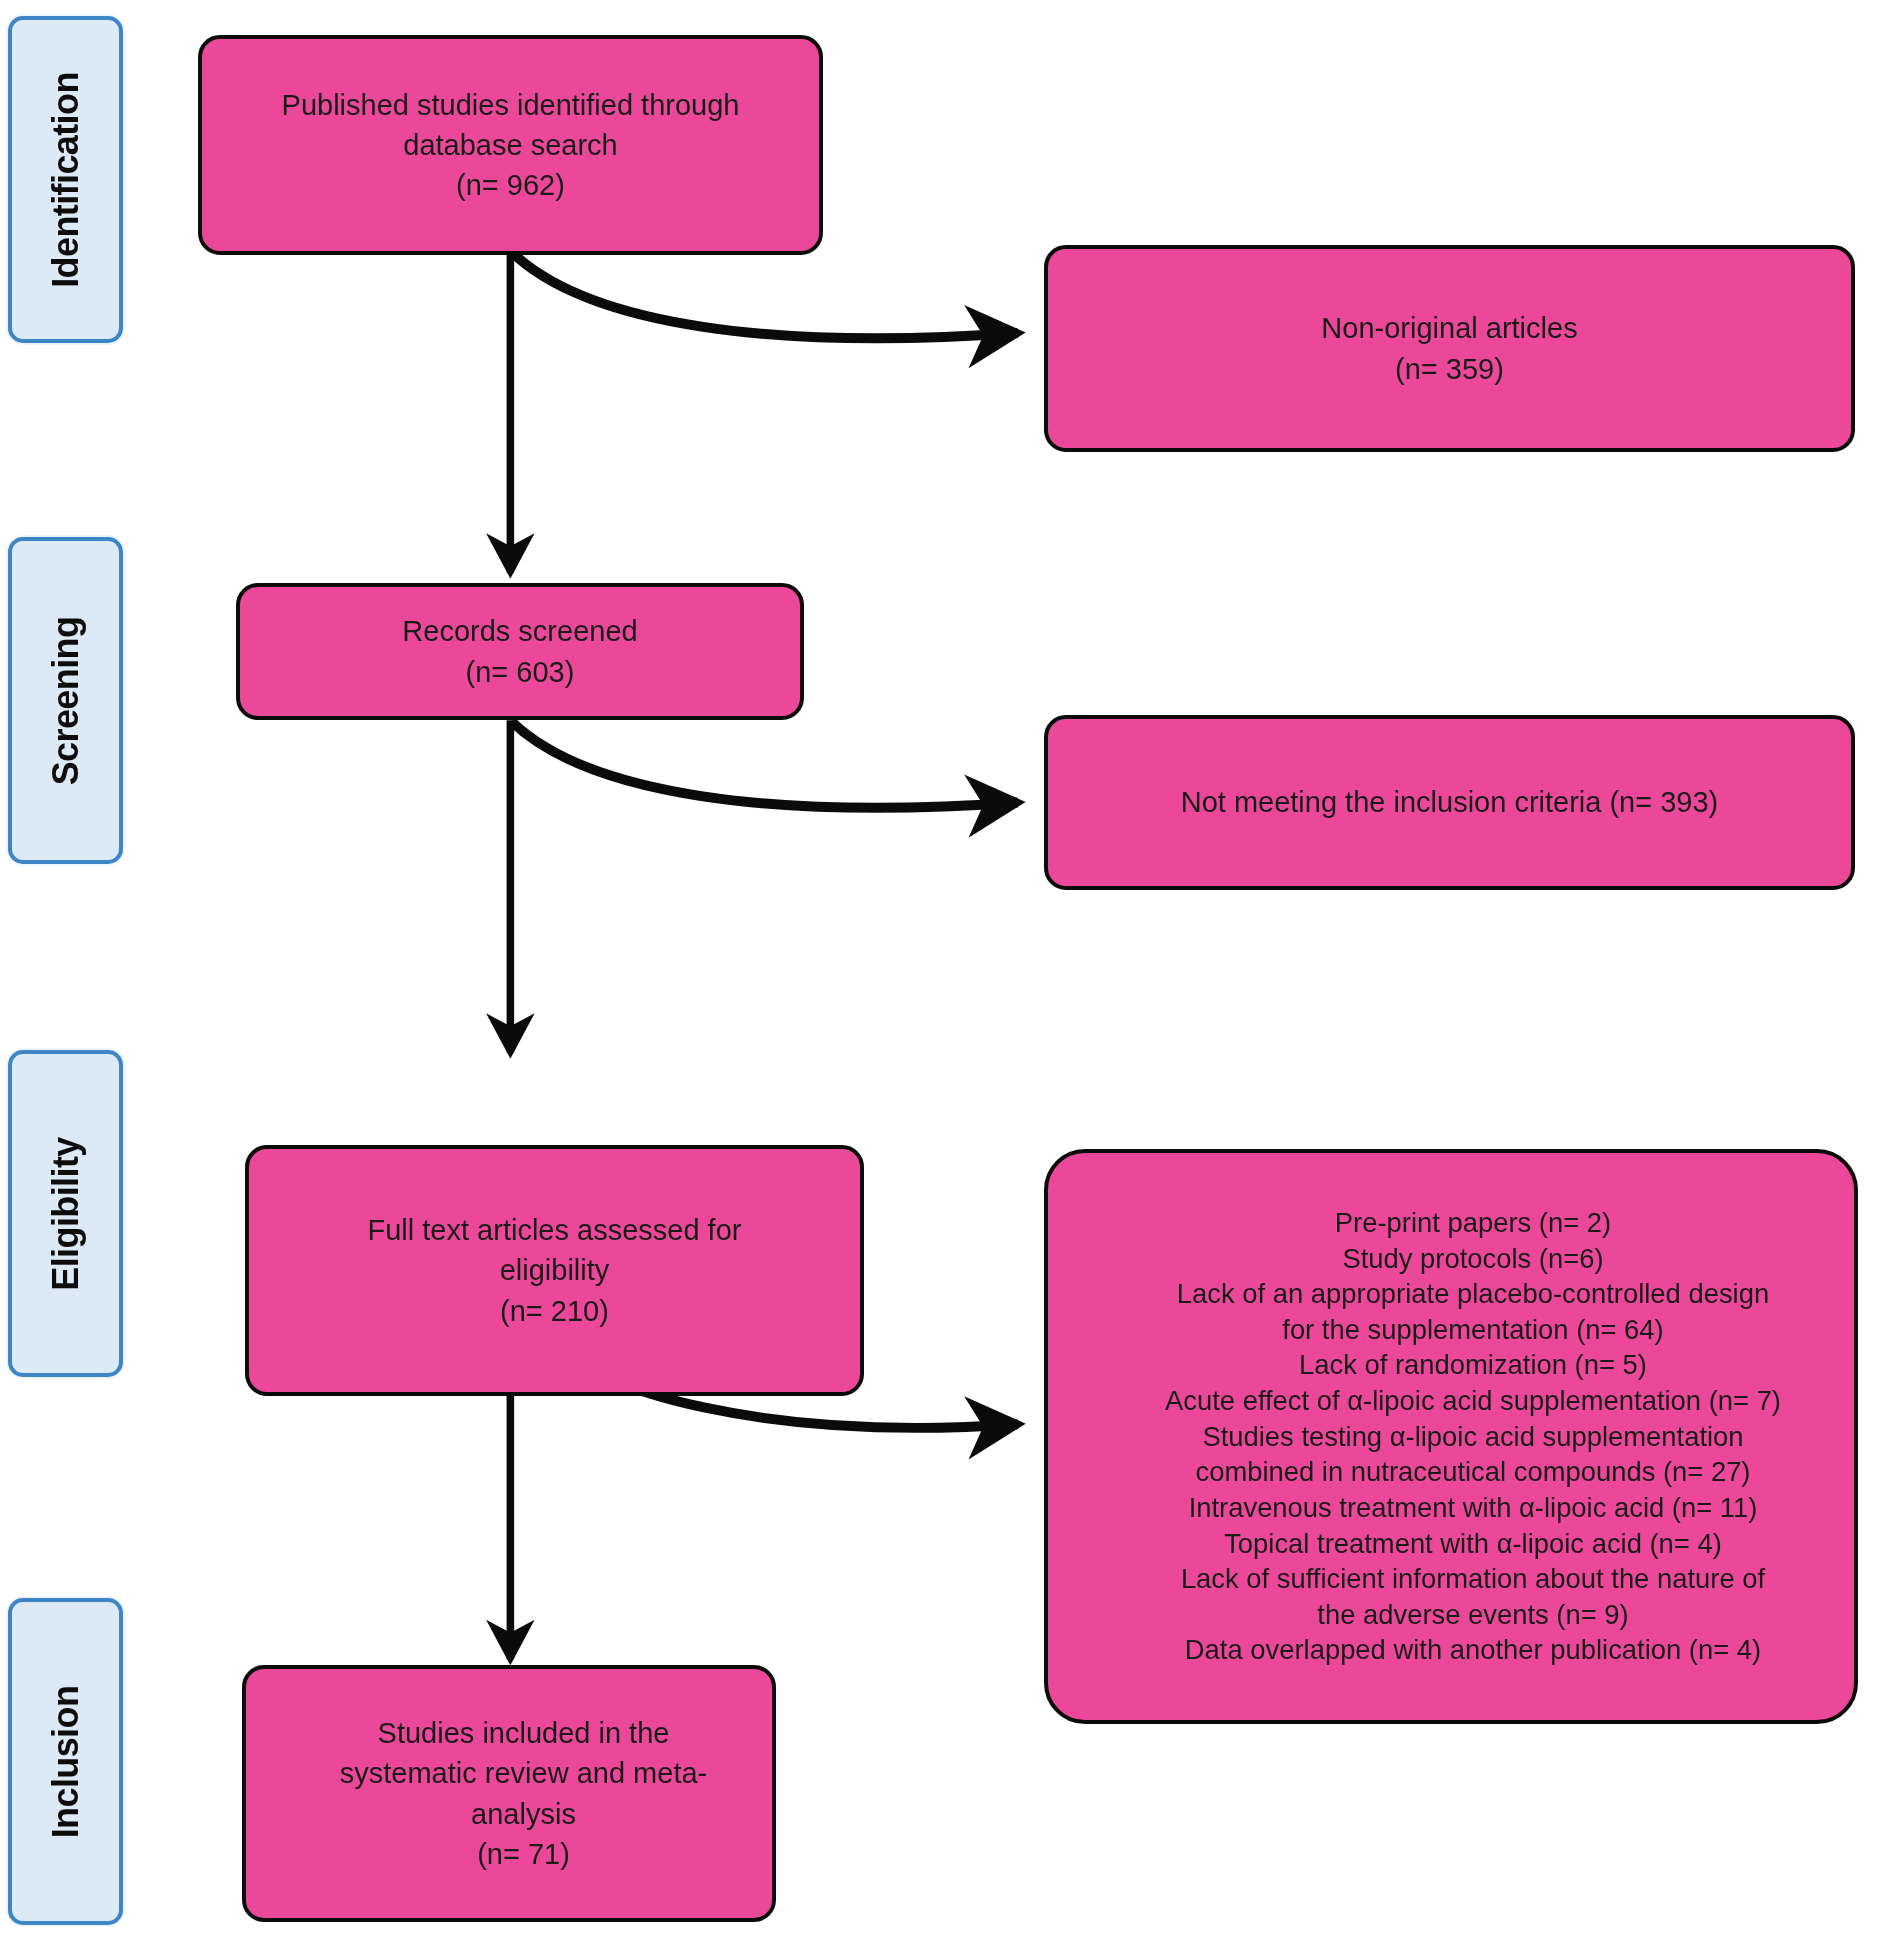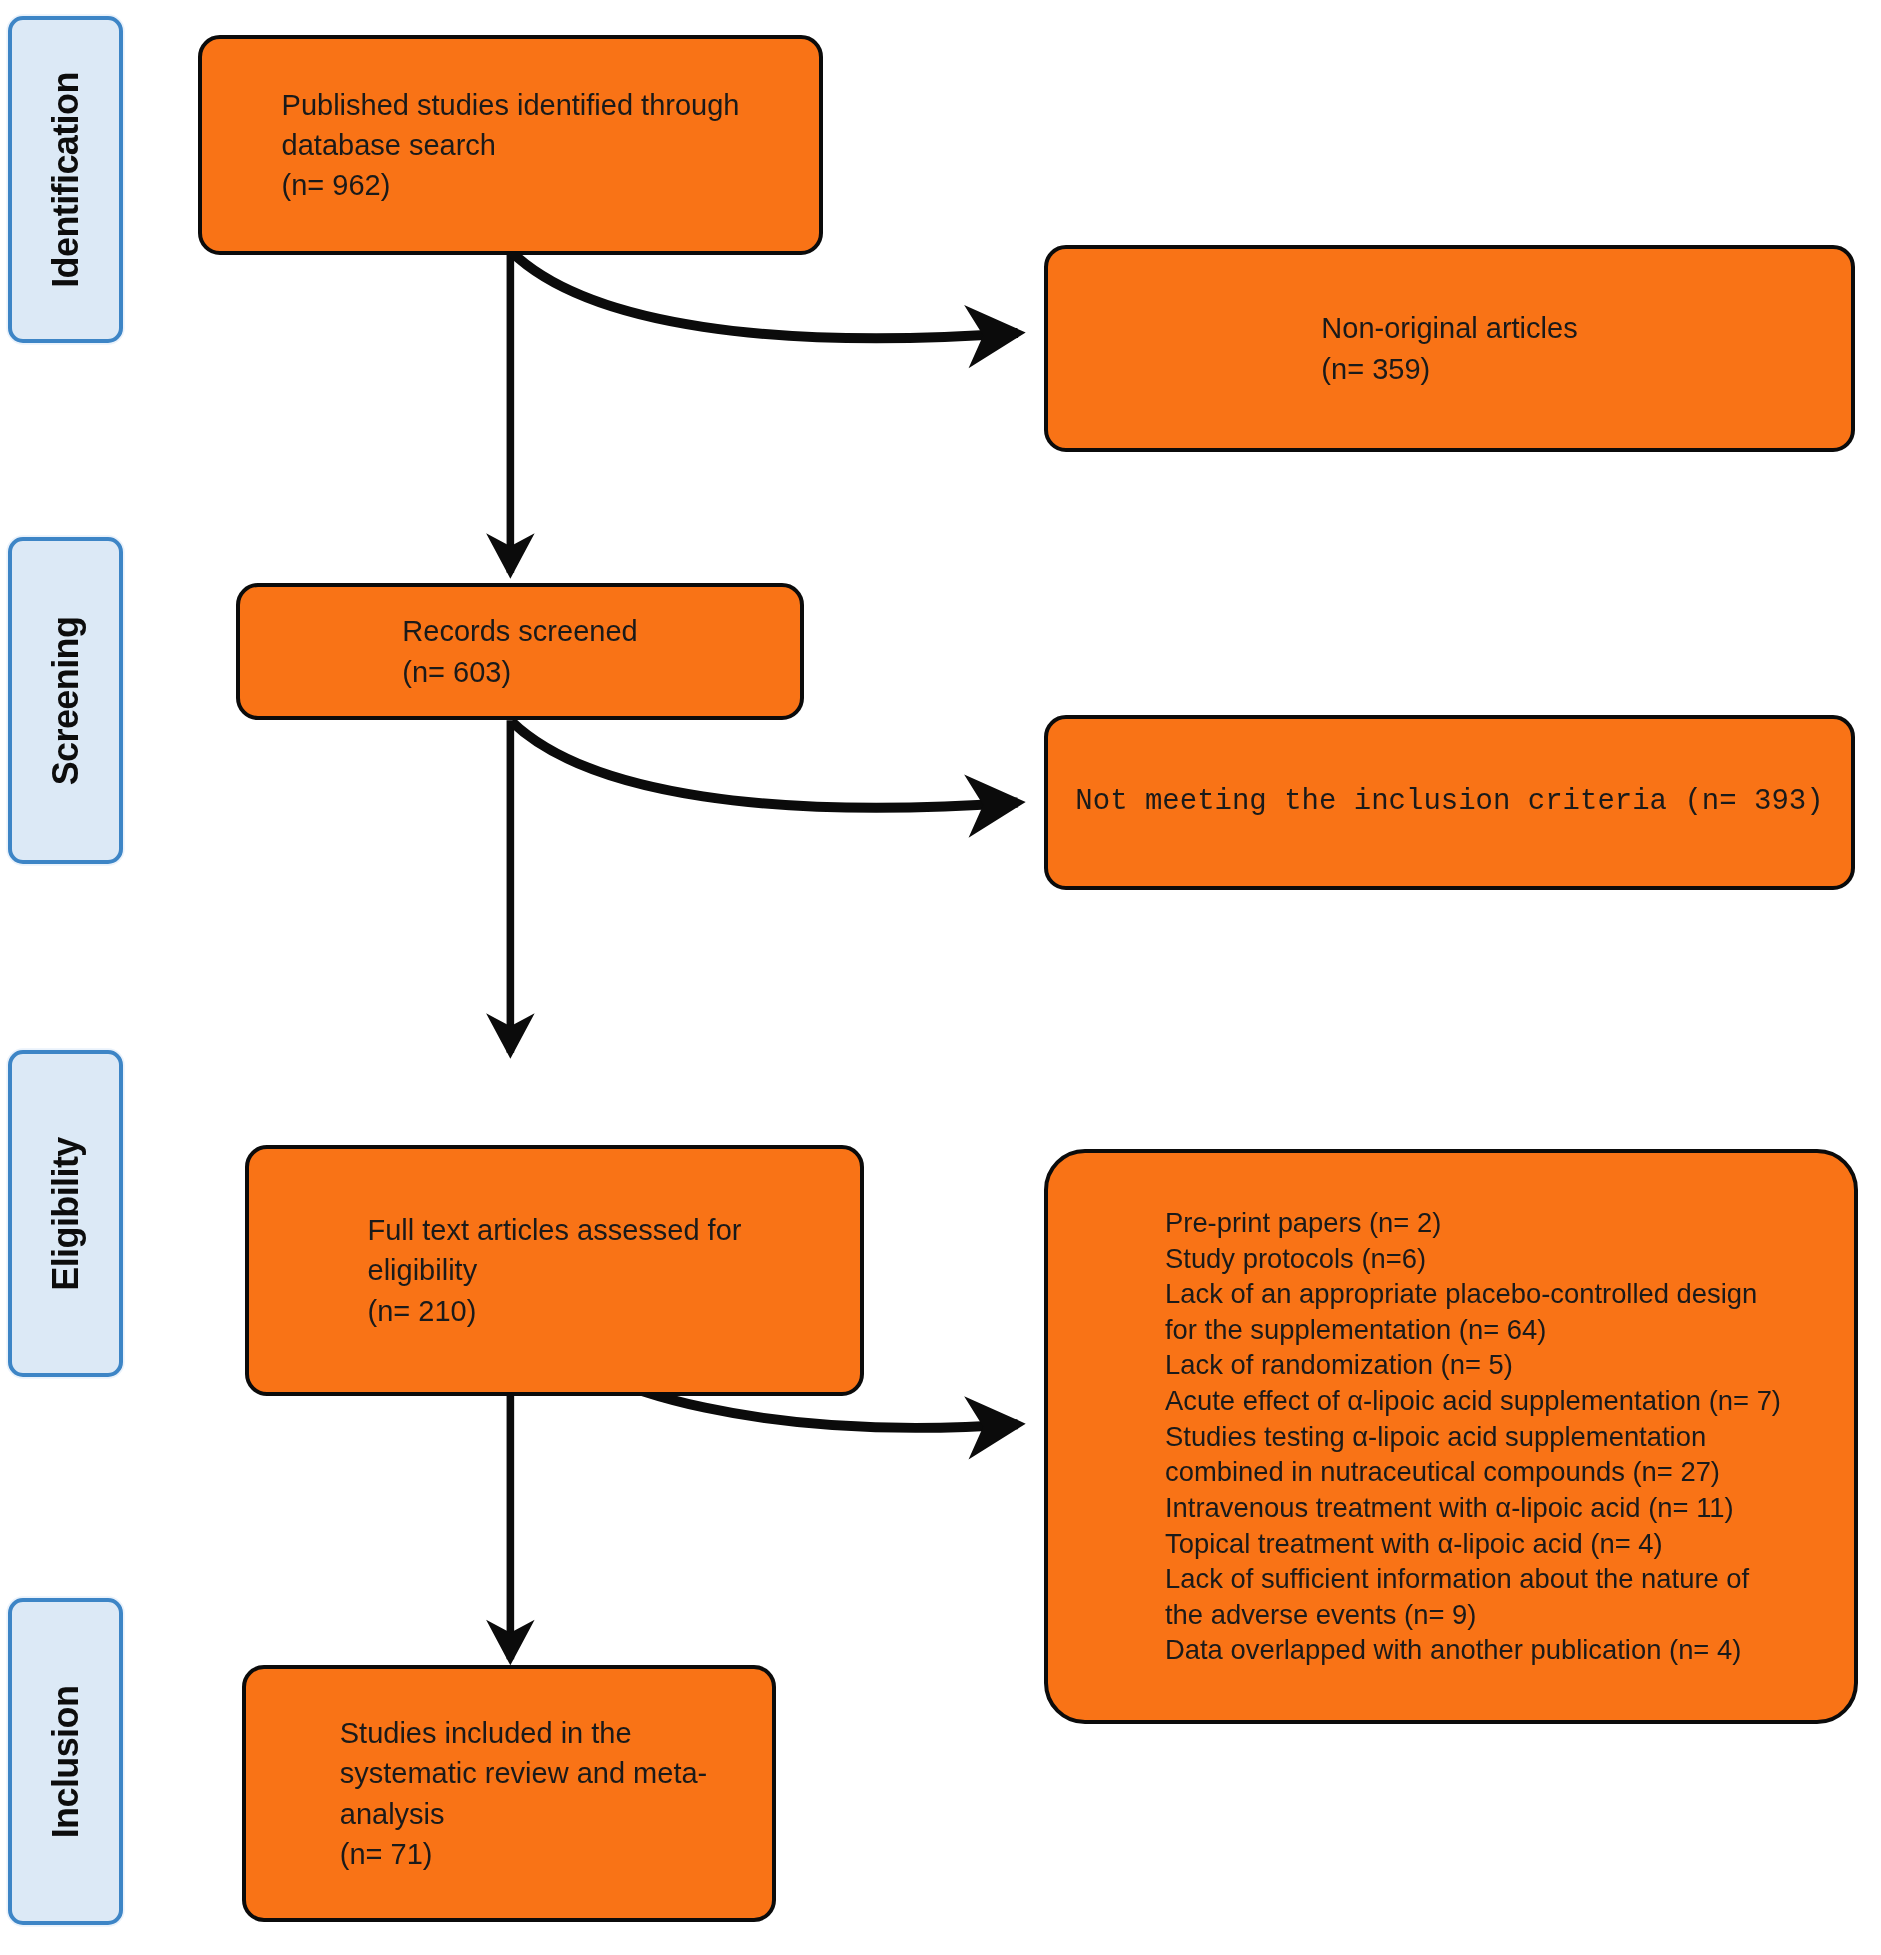--- a/index.html
+++ b/index.html
@@ -35,26 +35,27 @@
     font-size: 36px;
     font-weight: bold;
     color: #0d0d0d;
     letter-spacing: -0.6px;
     line-height: 1;
   }
   
   .flow-box {
     position: absolute;
     box-sizing: border-box;
-    background: #f97316;
+    background: #ec4899;
     border: 4.7px solid #0b0b0b;
     border-radius: 22px;
     display: flex;
     align-items: center;
     justify-content: center;
+    text-align: center;
     color: #1a1a1a;
     padding: 5.8px 15px;
   }
   .flow-box .box-text {
     white-space: pre-line;
     line-height: 1.38;
     font-size: 29px;
   }
   #box-identified .box-text,
   #box-screened .box-text,
@@ -128,21 +129,21 @@
   <div class="flow-box" id="box-nonoriginal" style="left:1044px; top:245px; width:811px; height:207px;">
     <span class="box-text">Non-original articles
 (n=  359)</span>
   </div>
 
   <div class="flow-box" id="box-screened" style="left:236px; top:583px; width:568px; height:137px;">
     <span class="box-text">Records screened
 (n= 603)</span>
   </div>
 
-  <div class="flow-box" id="box-notmeeting" style="left:1044px; top:715px; width:811px; height:175px;font-family:Liberation Mono, monospace;">
+  <div class="flow-box" id="box-notmeeting" style="left:1044px; top:715px; width:811px; height:175px;">
     <span class="box-text">Not meeting the inclusion criteria (n= 393)</span>
   </div>
 
   <div class="flow-box" id="box-fulltext" style="left:245px; top:1113px; width:619px; height:251px;margin-top:32px;">
     <span class="box-text">Full text articles assessed  for
 eligibility
 (n= 210)</span>
   </div>
 
   <div class="flow-box" id="box-exclusions" style="left:1044px; top:1149px; width:814px; height:575px;">

